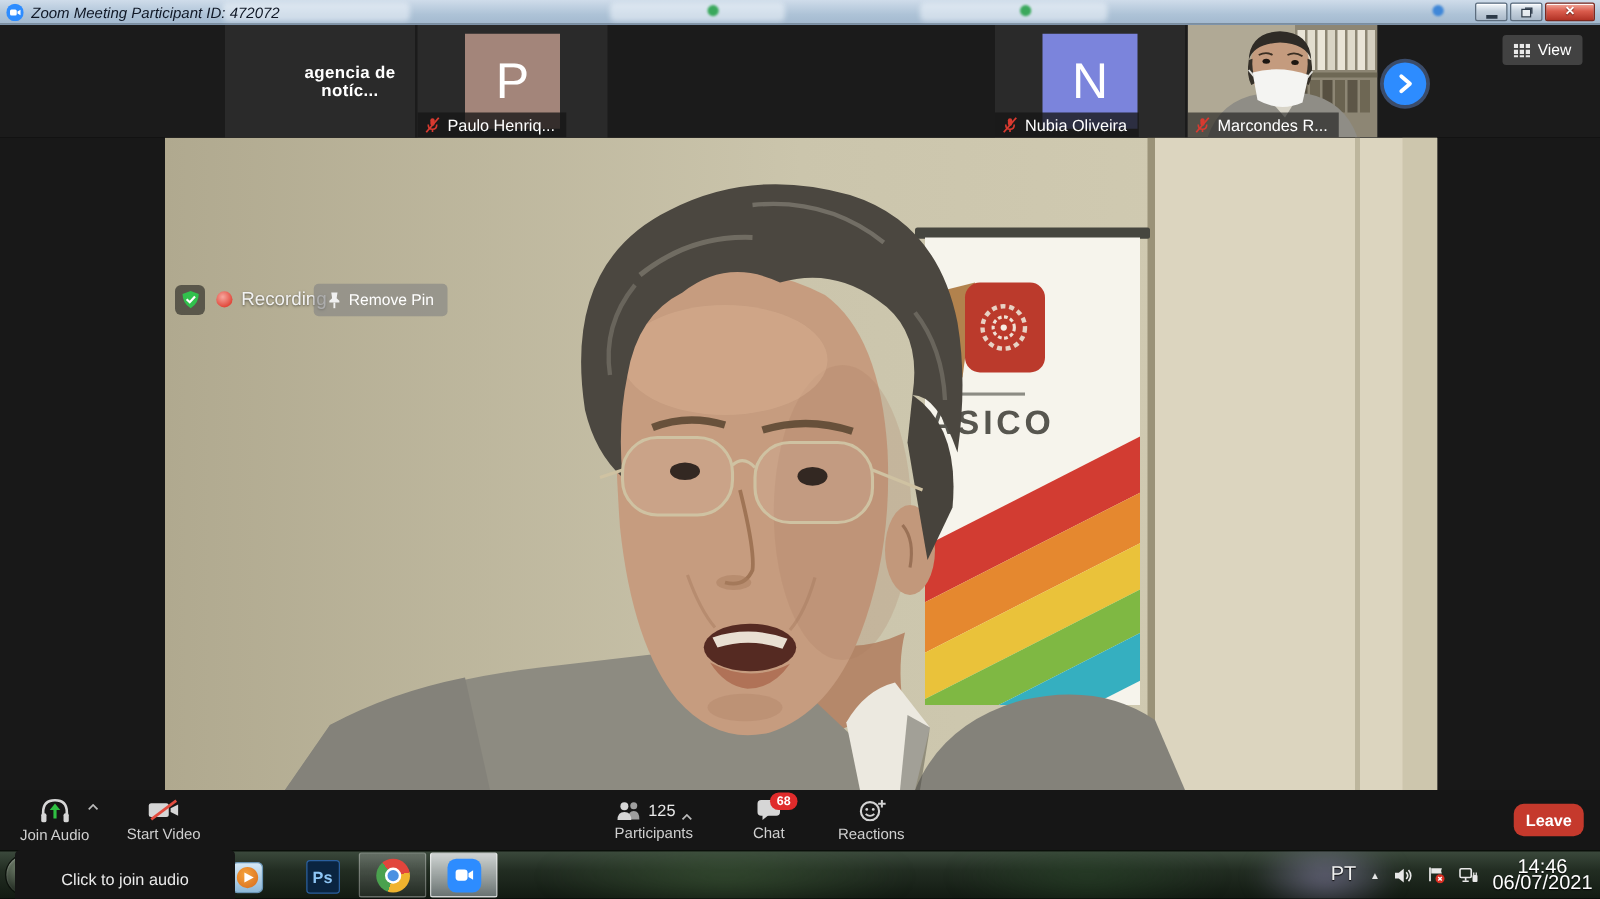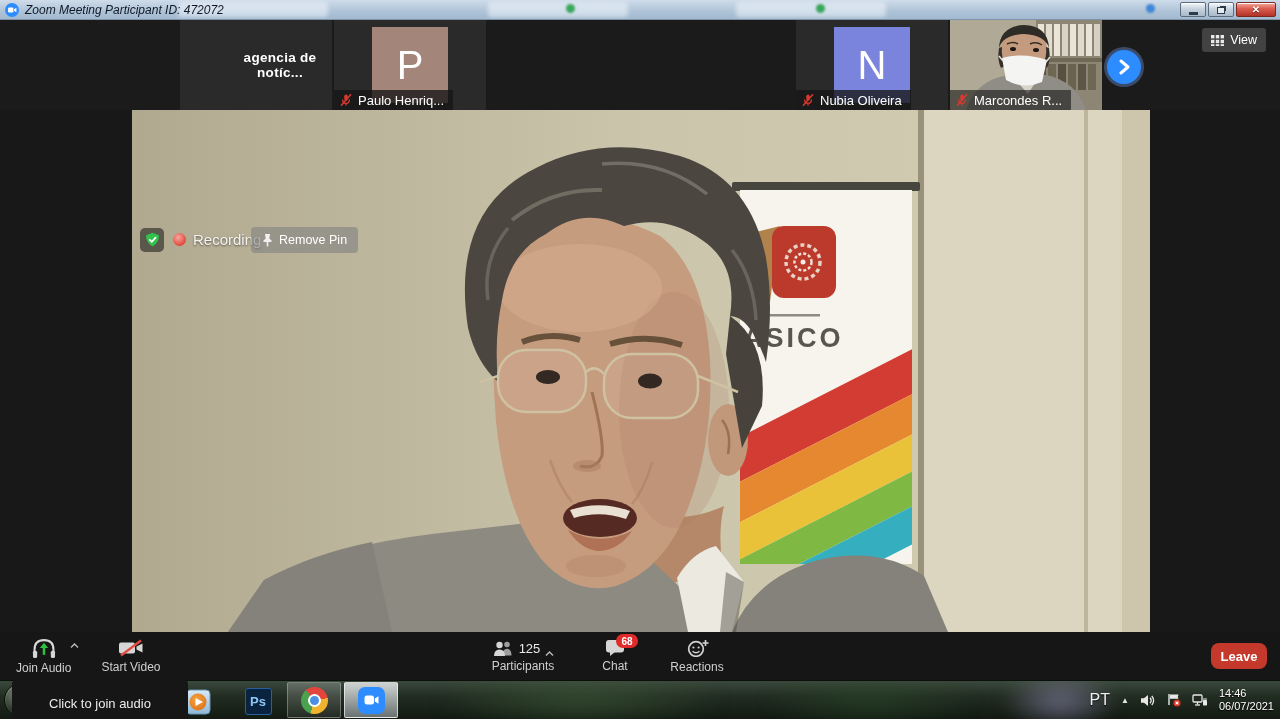--- a/index.html
+++ b/index.html
@@ -103,21 +103,21 @@
     border-radius:50%; background:#fff; }
   .chrome-icon::after { content:""; position:absolute; left:9px; top:9px; width:9px; height:9px;
     border-radius:50%; background:#4a90e2; }
   .zoom-app { width:27px; height:27px; border-radius:7px; background:#2d8cff;
     display:flex; align-items:center; justify-content:center; }
   .ps-icon { width:27px; height:27px; border-radius:3px; background:#0a2440; border:1px solid #2a5f9e;
     color:#8ec6f5; font-size:13px; font-weight:bold; display:flex; align-items:center; justify-content:center; }
   .tray { position:absolute; right:6px; top:0; height:100%; display:flex; align-items:center; gap:11px; }
   .tray-text { color:#f0f0f0; font-size:16px; text-shadow:0 1px 1px #000; }
   .tray-caret { color:#e6e6e6; font-size:8px; }
-  .clock { color:#fff; font-size:11px; line-height:13px; text-align:left; text-shadow:0 1px 1px #000; }
+  .clock { color:#fff; font-size:16px; line-height:13px; text-align:center; text-shadow:0 1px 1px #000; }
 </style>
 </head>
 <body>
 
 <div class="titlebar">
   <div class="tb-blob" style="left:178px;width:150px;"></div>
   <div class="tb-blob" style="left:488px;width:140px;"></div>
   <div class="tb-blob" style="left:736px;width:150px;"></div>
   <div class="tb-dot" style="left:566px;background:#3aa85c;"></div>
   <div class="tb-dot" style="left:816px;background:#3aa85c;"></div>

